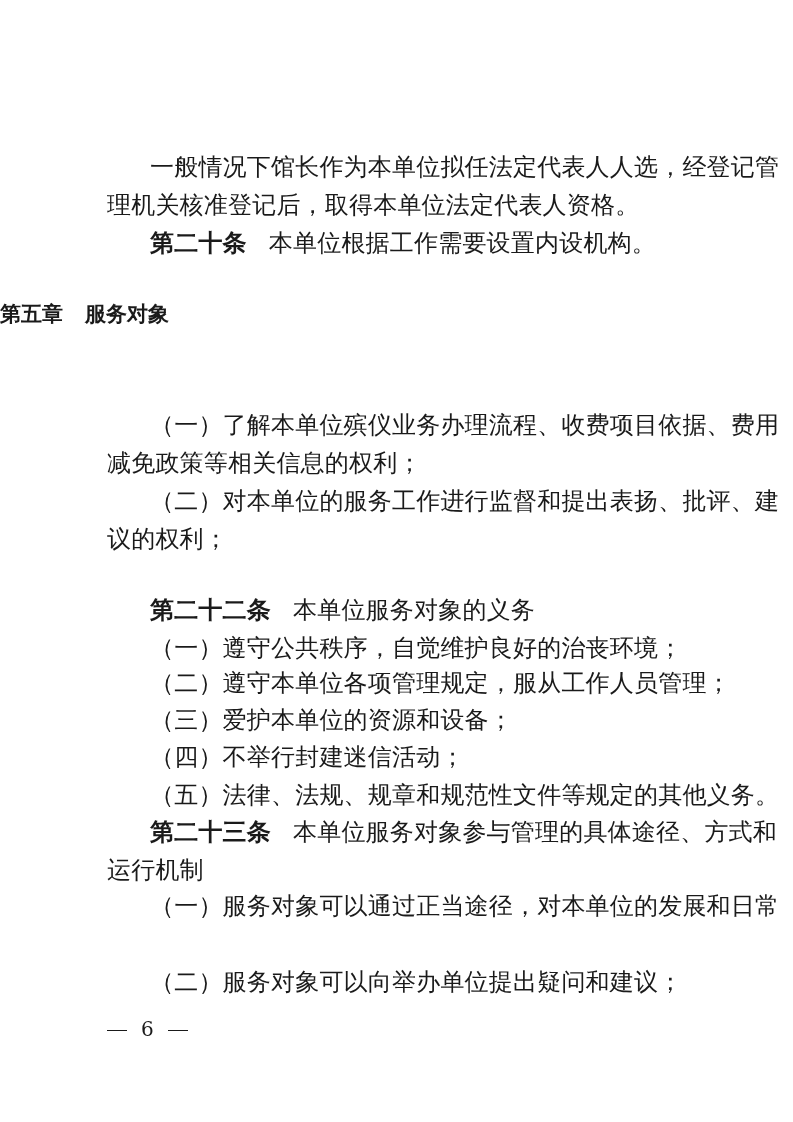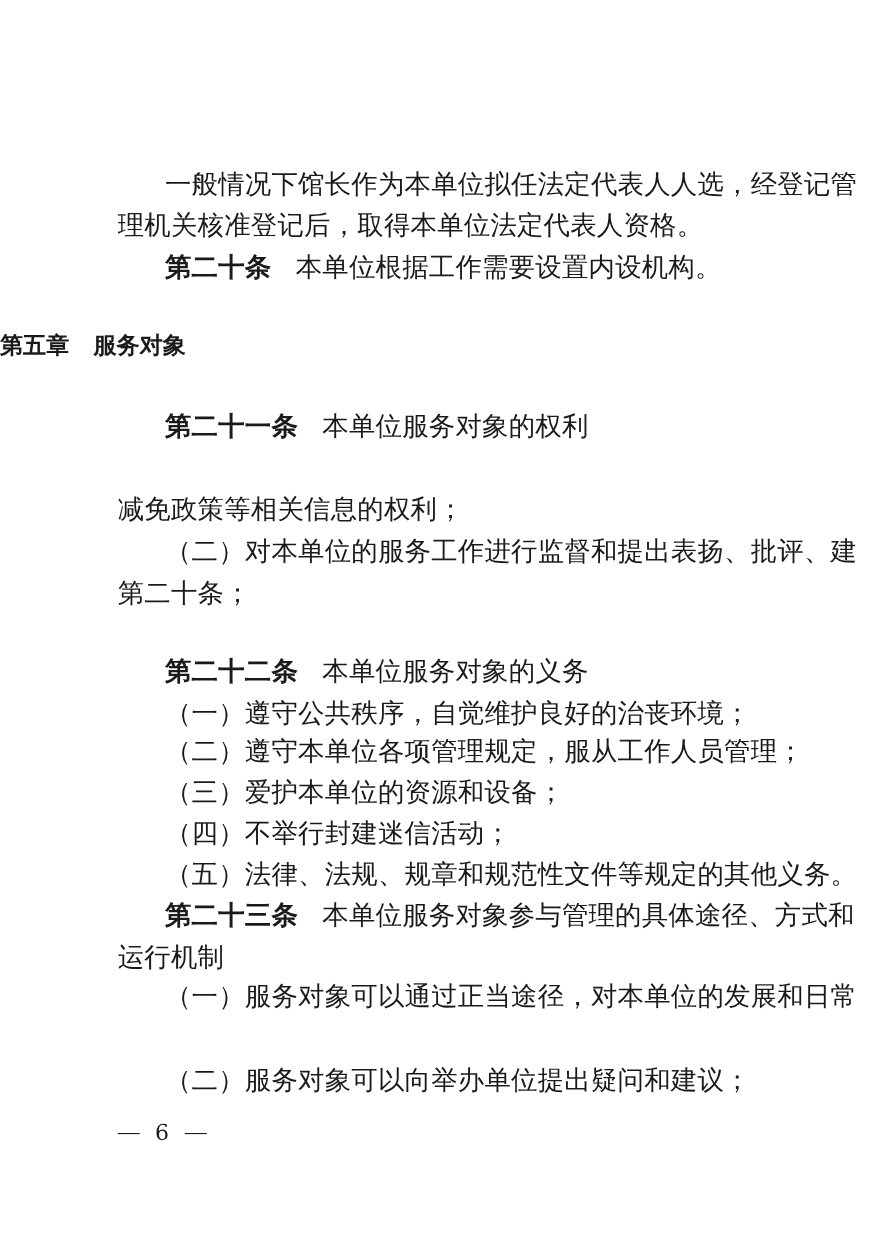--- a/index.html
+++ b/index.html
@@ -30,26 +30,24 @@
     <span>理机关核准登记后，取得本单位法定代表人资格。</span>
   </div>
   <div class="line indent" style="top:231px">
     <span class="bold">第二十条</span><span class="gap"></span><span>本单位根据工作需要设置内设机构。</span>
   </div>
 
   <div class="heading" style="top:301px">
     <span>第五章</span><span class="gap"></span><span>服务对象</span>
   </div>
 
-  <div class="line indent" style="top:375px">
-    <span class="bold">第二十一条</span><span class="gap"></span><span>本单位服务对象的权利</span>
-  </div>
+  <div class="line indent" style="top:413px"><span>（一）了解本单位殡仪业务办理流程、收费项目依据、费用</span></div>
   <div class="line" style="top:451px"><span>减免政策等相关信息的权利；</span></div>
   <div class="line indent" style="top:489px"><span>（二）对本单位的服务工作进行监督和提出表扬、批评、建</span></div>
-  <div class="line" style="top:527px"><span>第二十条；</span></div>
+  <div class="line" style="top:527px"><span>议的权利；</span></div>
 
   <div class="line indent" style="top:598px">
     <span class="bold">第二十二条</span><span class="gap"></span><span>本单位服务对象的义务</span>
   </div>
   <div class="line indent" style="top:636px"><span>（一）遵守公共秩序，自觉维护良好的治丧环境；</span></div>
   <div class="line indent" style="top:671px"><span>（二）遵守本单位各项管理规定，服从工作人员管理；</span></div>
   <div class="line indent" style="top:708px"><span>（三）爱护本单位的资源和设备；</span></div>
   <div class="line indent" style="top:745px"><span>（四）不举行封建迷信活动；</span></div>
   <div class="line indent" style="top:783px"><span>（五）法律、法规、规章和规范性文件等规定的其他义务。</span></div>
 

